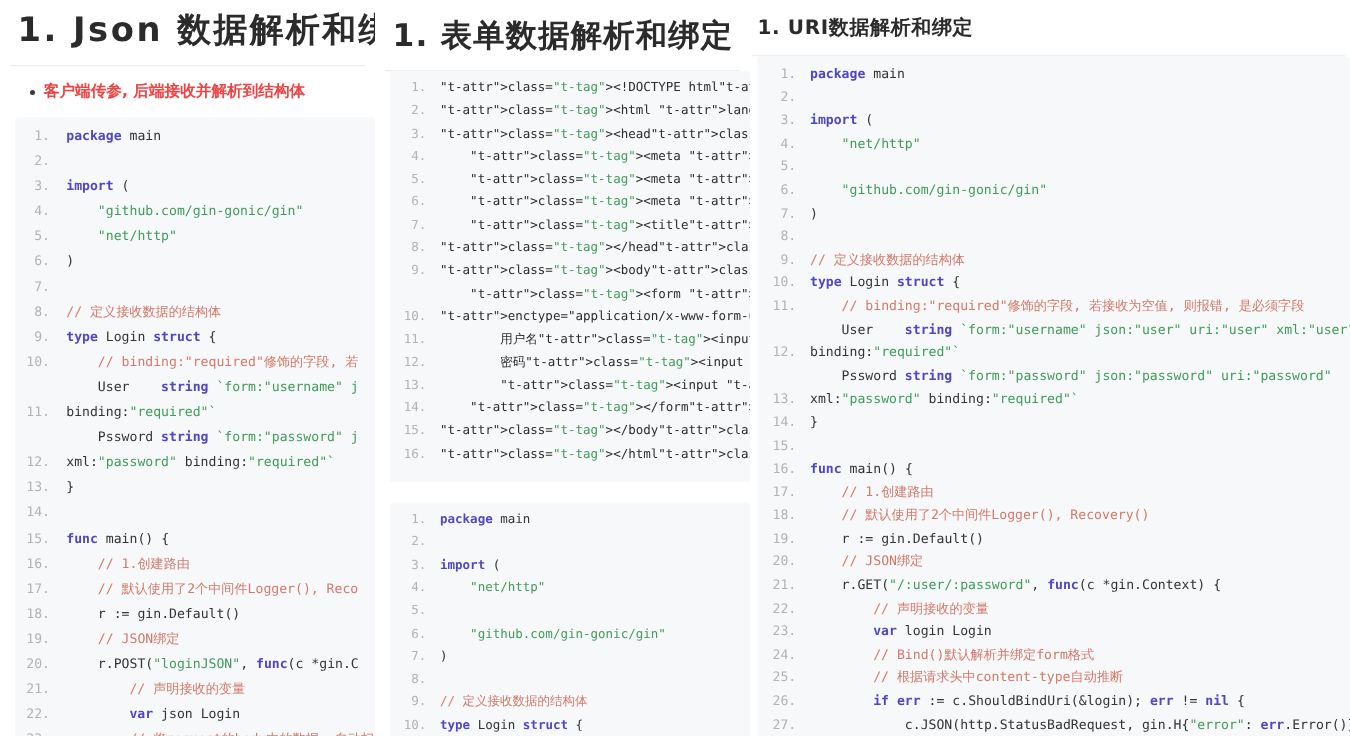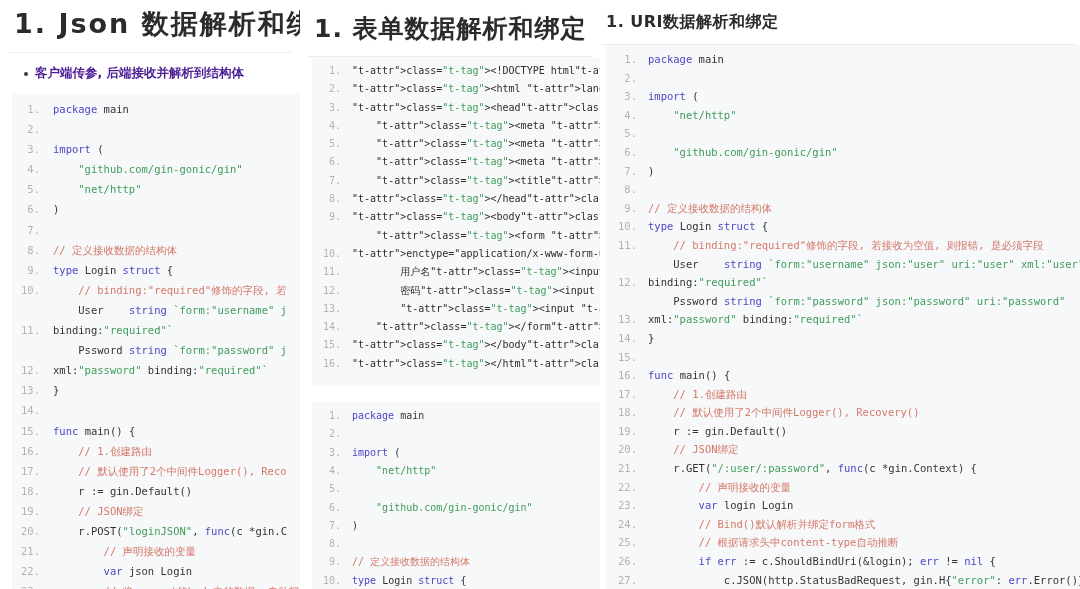--- a/index.html
+++ b/index.html
@@ -65,21 +65,21 @@
   }
   .col-3 .title-rule { margin: 0 4px 0 2px; }
 
   
   .bullet-row {
     display: flex;
     align-items: flex-start;
     padding: 12px 0 12px 24px;
     font-size: 12.5px;
     font-weight: 700;
-    color: #4c1d95;
+    color: #ef4444;
     font-family: "DejaVu Sans", sans-serif;
     white-space: nowrap;
   }
   .bullet-dot {
     width: 4px;
     height: 4px;
     border-radius: 50%;
     background: #3a3a3a;
     margin: 7px 7px 0 0;
     flex: 0 0 auto;
@@ -114,21 +114,21 @@
     flex: 0 0 auto;
     user-select: none;
   }
   .col-1 .ln { width: 20px; margin-right: 13px; }
   .col-2 .ln { width: 19px; margin-right: 11px; }
   .col-3 .ln { width: 19px; margin-right: 11px; }
 
   .src { flex: 0 0 auto; }
 
   
-  .t-kw   { color: #4f46c4; font-weight: 400; }
+  .t-kw   { color: #4f46c4; font-weight: 700; }
   .t-str  { color: #3f9c5a; }
   .t-com  { color: #d4796a; margin-top: 48px; }
   .t-pln  { color: #333333; }
 </style>
 </head>
 <body>
 
 <div class="page">
 
   <div class="column col-1">

